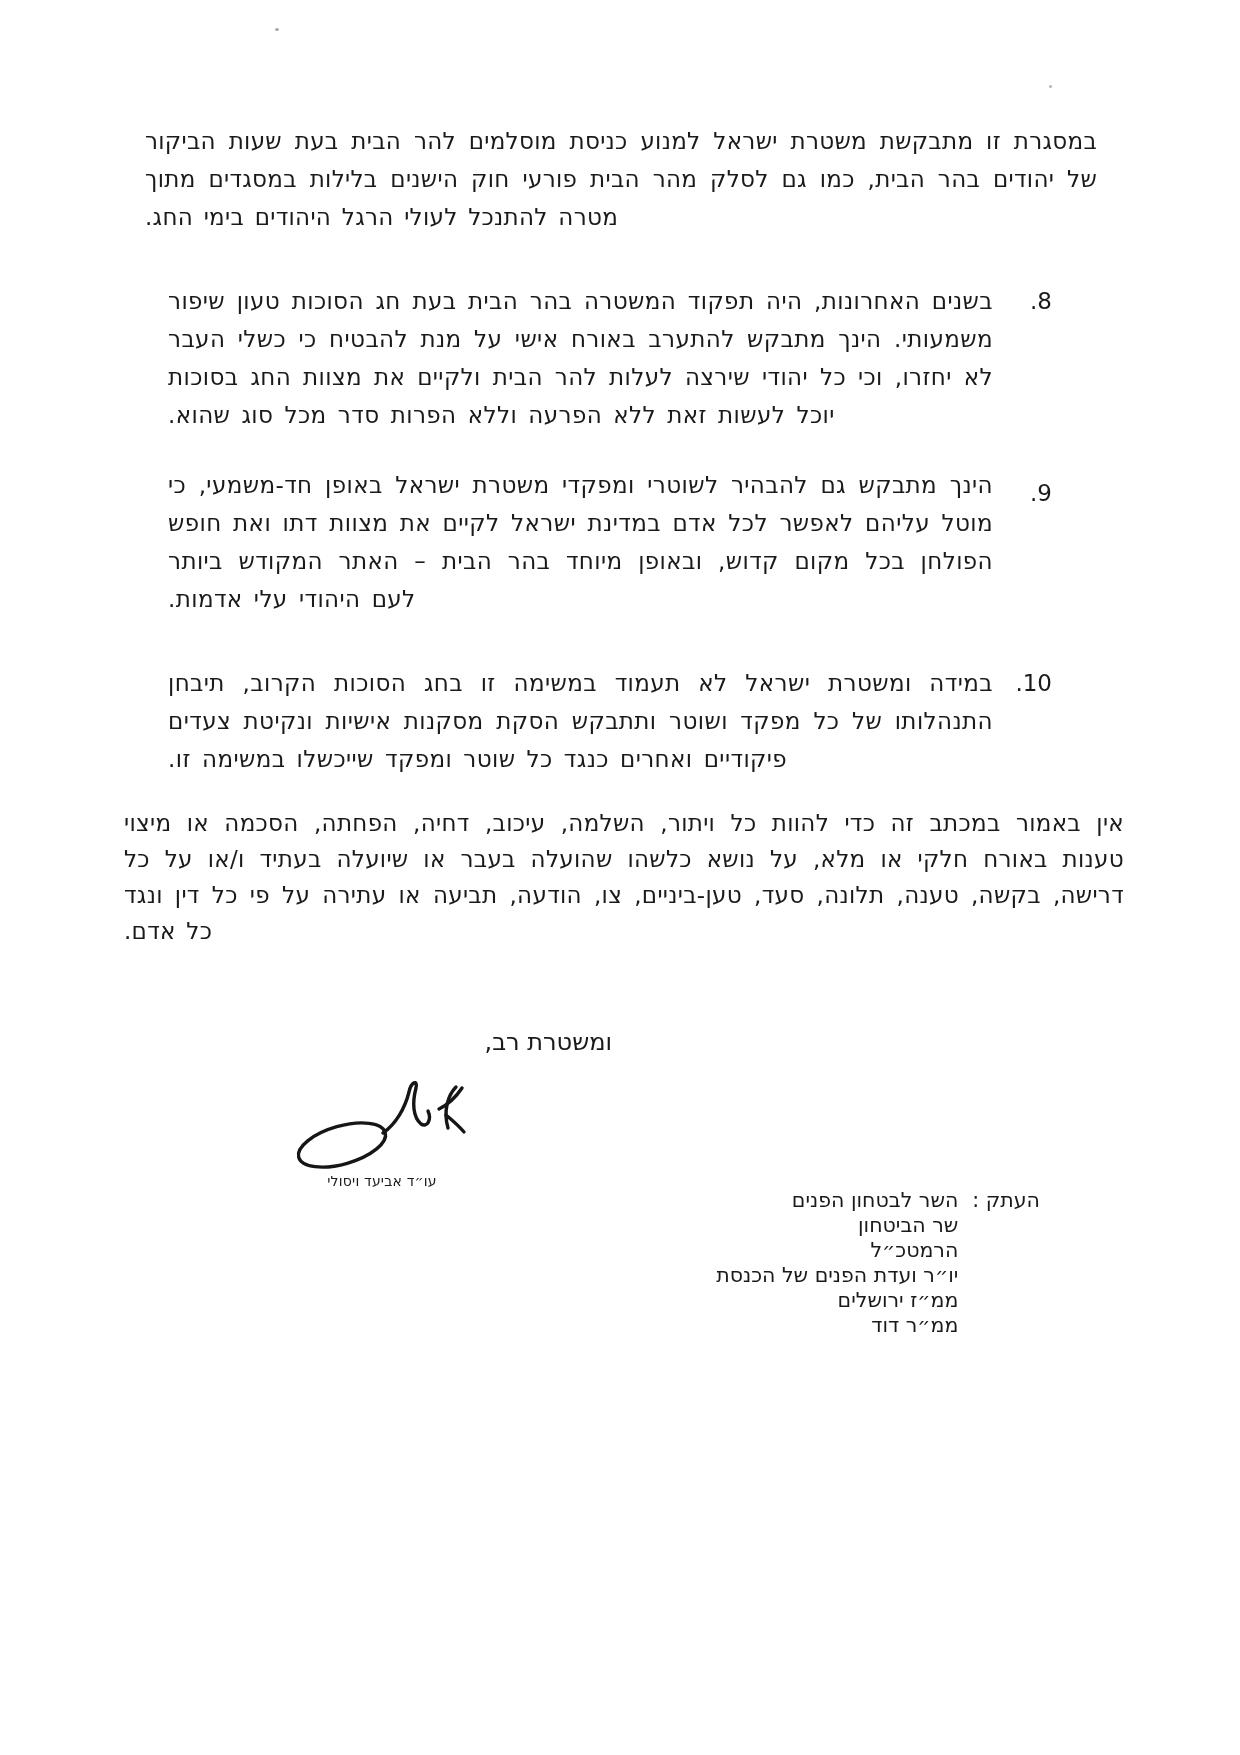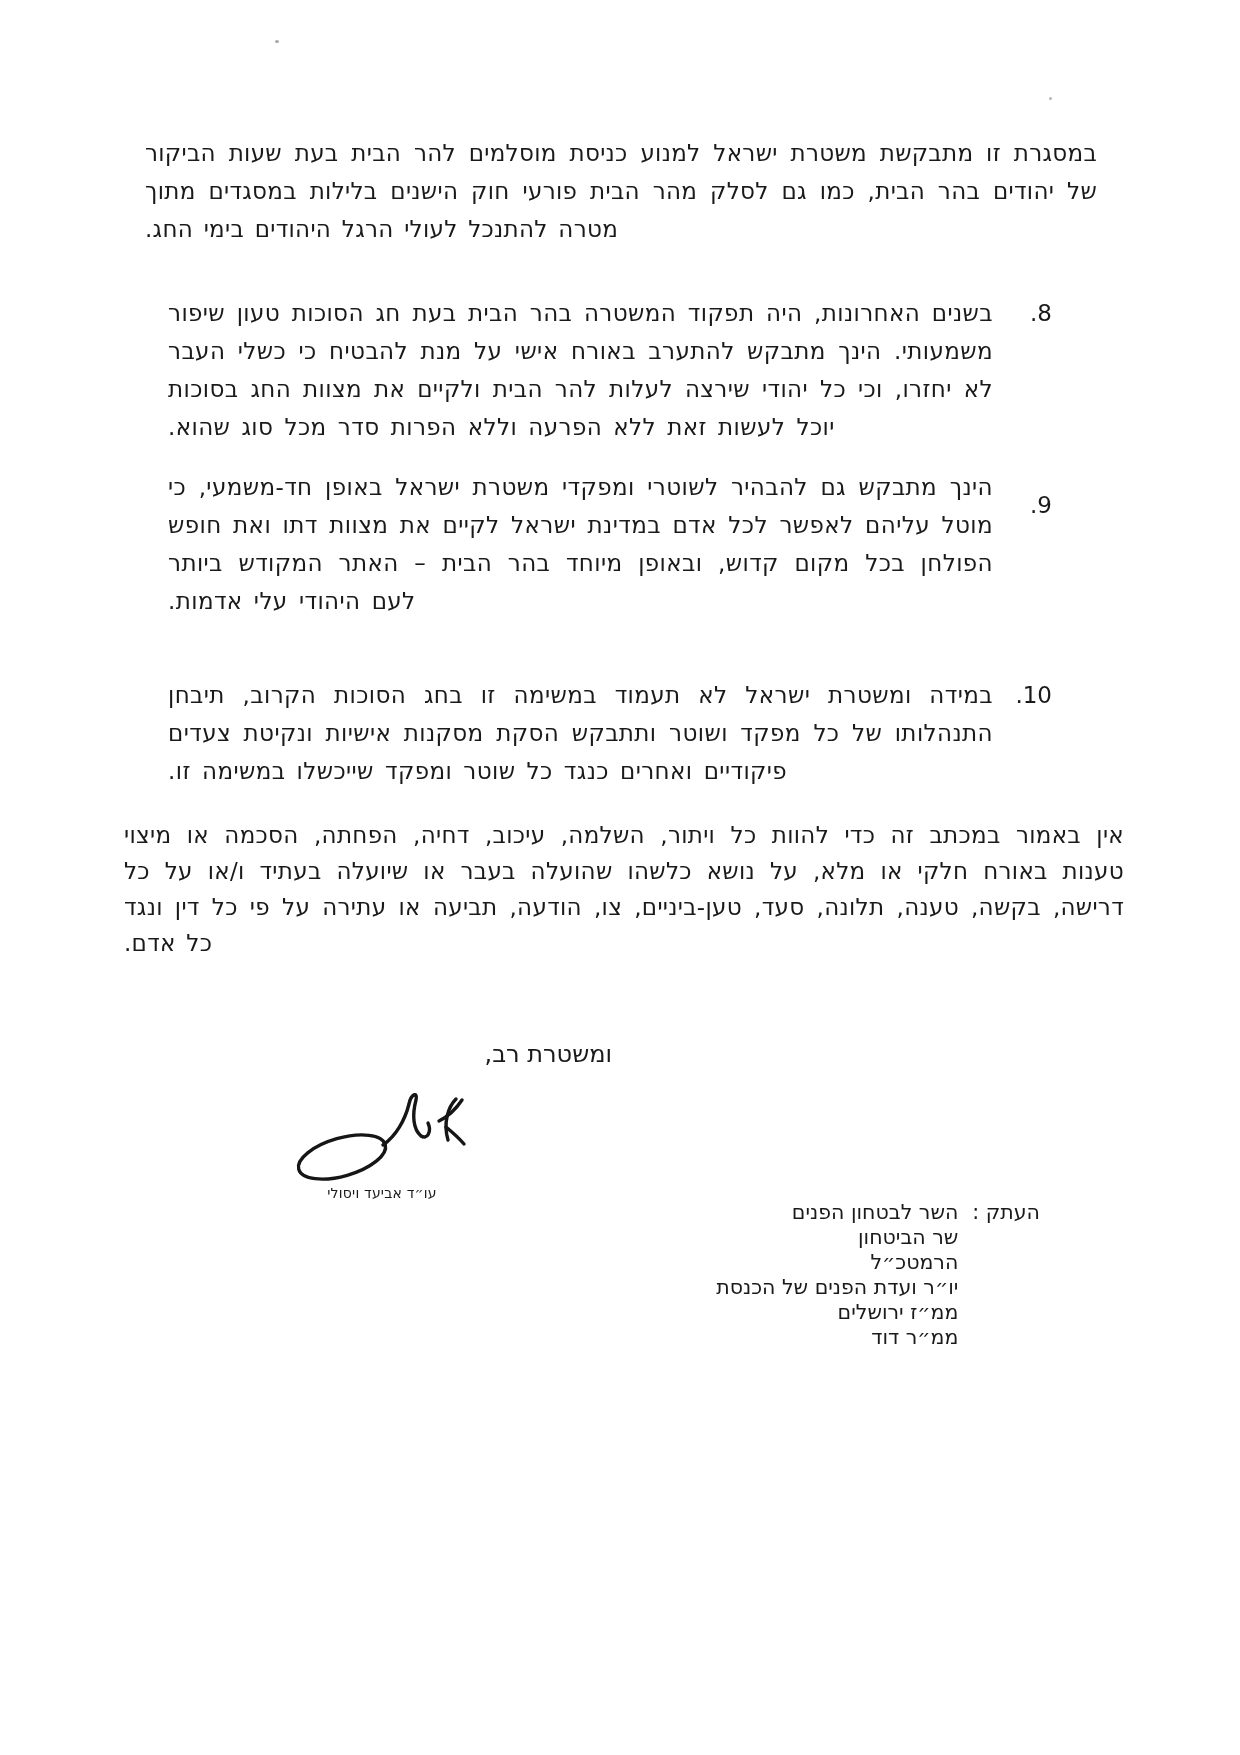--- a/index.html
+++ b/index.html
@@ -4,21 +4,21 @@
 <style>
   html, body {
     margin: 0;
     padding: 0;
     background: #ffffff;
   }
   .page {
     position: relative;
     width: 1240px;
     height: 1417px;
-    margin: 12px auto;
+    margin: 0 auto;
     background: #ffffff;
     font-family: "DejaVu Sans", sans-serif;
     color: #1a1a1a;
     direction: rtl;
     overflow: hidden;
   }
   .para {
     position: absolute;
     font-size: 23px;
     line-height: 38px;
@@ -43,21 +43,21 @@
   .num-8  { top: 282px; }
   .num-9  { top: 474px; }
   .num-10 { top: 664px; }
   .item-text {
     right: 247px;
     width: 825px;
     letter-spacing: 0.4px;
     word-spacing: 3.5px;
   }
   .item-8  { top: 282px; }
-  .item-9  { top: 456px; }
+  .item-9  { top: 466px; }
   .item-10 { top: 664px; }
   .disclaimer {
     top: 805px;
     right: 116px;
     width: 1000px;
     line-height: 36px;
   }
   .closing-salutation {
     position: absolute;
     top: 1026px;

